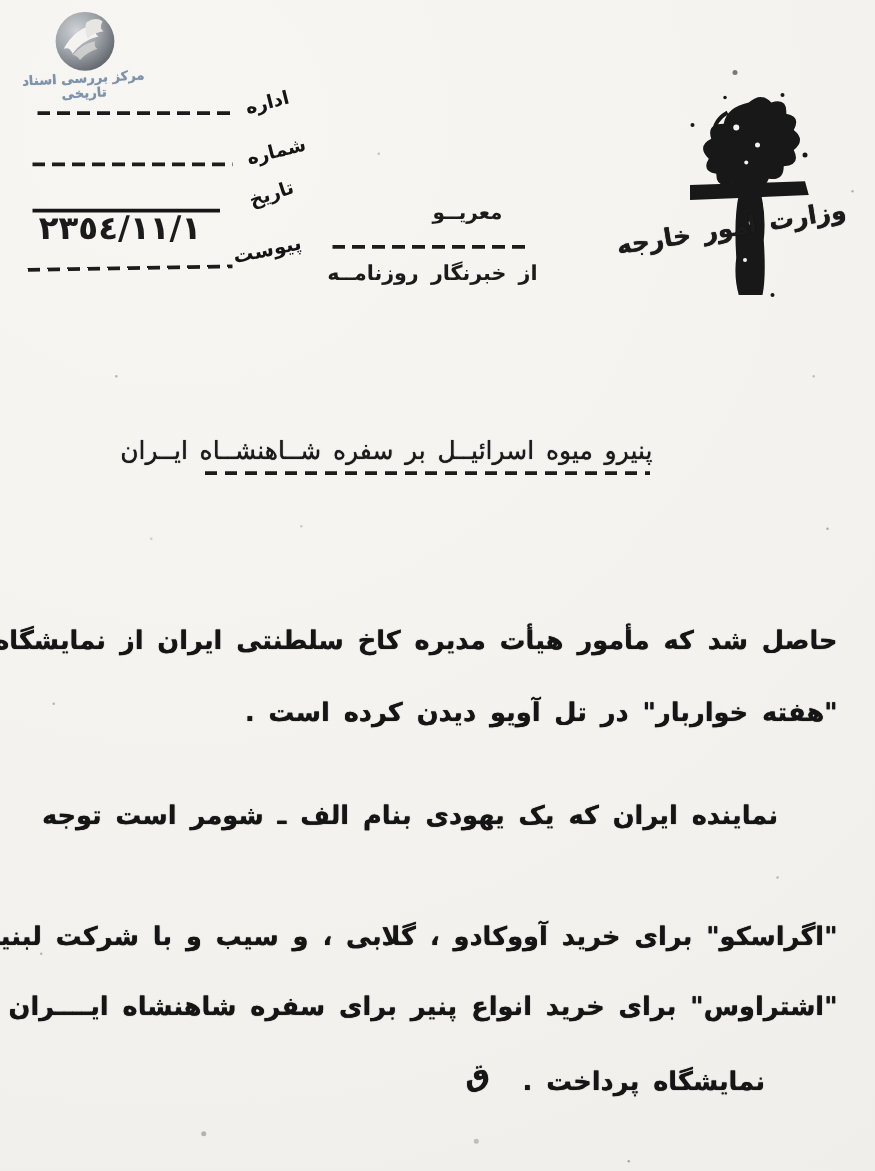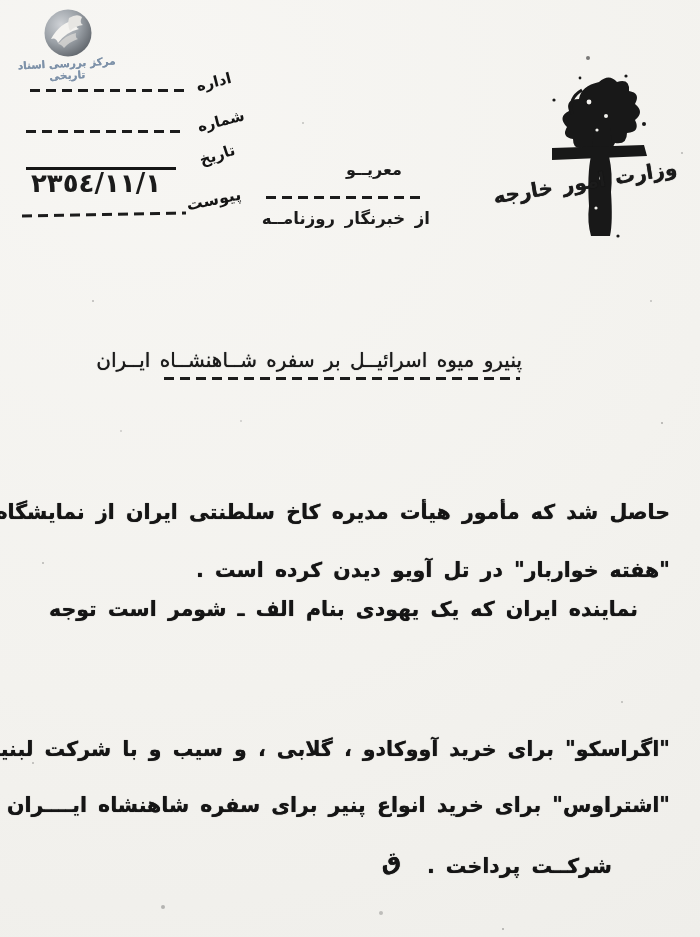--- a/index.html
+++ b/index.html
@@ -42,21 +42,21 @@
   .title{position:absolute;left:68px;top:329px;width:454px;font-size:20px;font-weight:normal;
          direction:rtl;text-align:right;word-spacing:3px;text-shadow:0 0 .7px #111;margin-top:19px;}
   .title-dash{left:164px;top:377px;width:356px;}
   
   .bline{position:absolute;left:18px;width:652px;box-sizing:border-box;direction:rtl;
          text-align:right;font-size:20.5px;font-weight:bold;word-spacing:4px;color:#151515;
          text-shadow:0 0 .7px #151515;white-space:nowrap;}
   .l1{top:441px;padding-right:30px;}
   .l2{top:500px;}
   .l3{top:558px;}
-  .l4{top:597px;padding-right:32px;}
+  .l4{top:640px;padding-right:32px;text-align:center;}
   .l5{top:680px;}
   .l6{top:737px;}
   .l7{top:793px;}
   .l8{top:852px;padding-right:58px;}
   .endmark{display:inline-block;margin-right:14px;font-size:23px;
            transform:rotate(-12deg) translateY(-4px);}
   
   .speck{position:absolute;left:0;top:0;width:2px;height:2px;border-radius:50%;background:transparent;
     box-shadow:587px 57px 0 1px rgba(20,20,20,.55), 92px 300px 0 0 rgba(40,40,40,.3),
       661px 422px 0 0 rgba(40,40,40,.35), 162px 906px 0 1px rgba(40,40,40,.3),
@@ -133,18 +133,18 @@
   <div class="title">پنیرو میوه اسرائیــل بر سفره شــاهنشــاه ایــران</div>
   <div class="dash title-dash"></div>
 
   <div class="bline l2">حاصل شد که مأمور هیأت مدیره کاخ سلطنتی ایران از نمایشگاه ـ</div>
   <div class="bline l3">"هفته خواربار" در تل آویو دیدن کرده است .</div>
 
   <div class="bline l4">نماینده ایران که یک یهودی بنام الف ـ شومر است توجه</div>
   <div class="bline l6">"اگراسکو" برای خرید آووکادو ، گلابی ، و سیب و با شرکت لبنیات</div>
   <div class="bline l7">"اشتراوس" برای خرید انواع پنیر برای سفره شاهنشاه ایــــران</div>
   <div class="bline l8">
-    <span>شرکــت پرداخت .</span>
+    <span>نمایشگاه پرداخت .</span>
     <span class="endmark">ق</span>
   </div>
 
   <div class="speck"></div>
 </div>
 
 </body></html>

